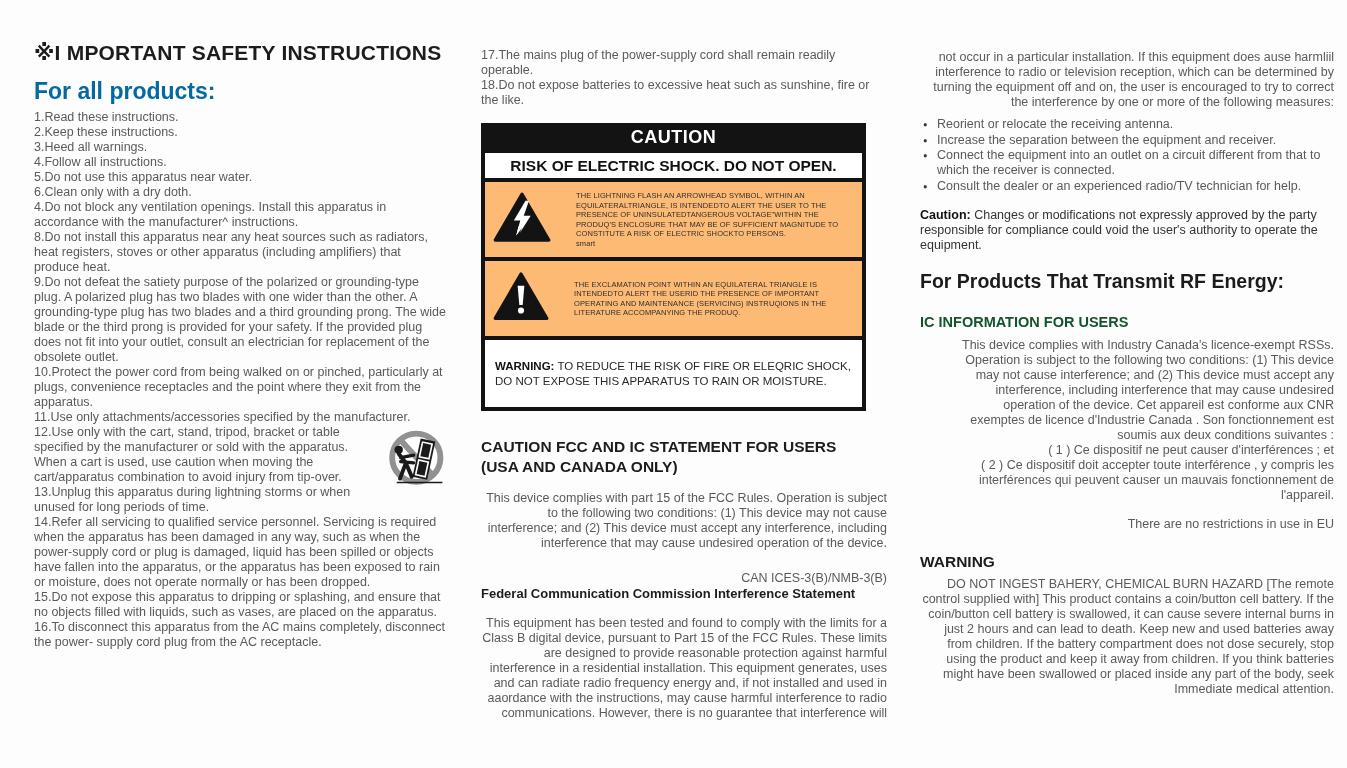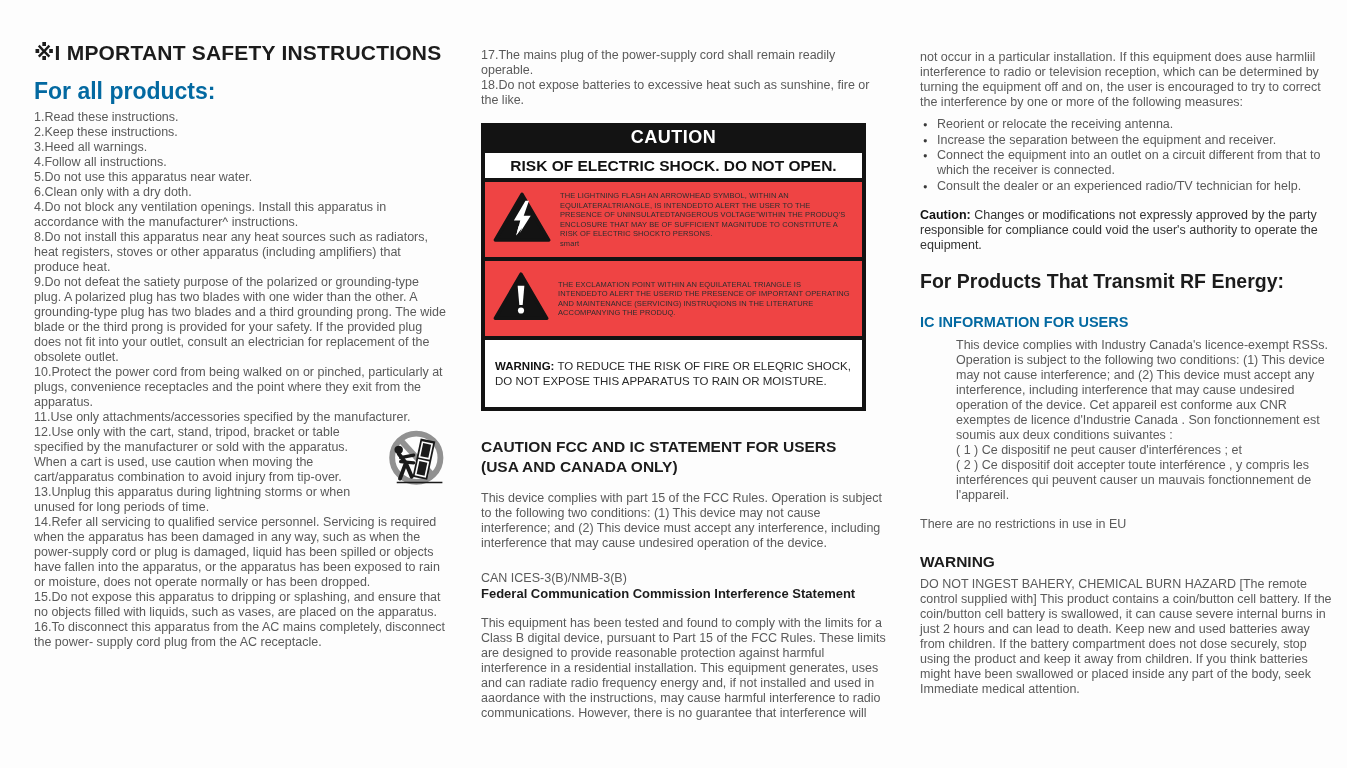--- a/index.html
+++ b/index.html
@@ -10,47 +10,47 @@
     color:#5a5a5a;
   }
   .col { position:absolute; font-size:12.5px; line-height:15px; color:#5a5a5a; }
   #col1 { left:34px;  top:45px; width:414px; }
   #col2 { left:481px; top:48px; width:406px; }
   #col3 { left:920px; top:50px; width:414px; }
 
   .main-title { font-size:21px; font-weight:bold; color:#1c1c1c; letter-spacing:0.2px; margin-bottom:24px; }
   .section-title { font-size:23px; font-weight:bold; color:#0369a1; margin-bottom:11px; }
   .instr { margin:0; }
-  .para { margin:0; }
+  .para { margin:0;text-align:right; }
   .mt8 { margin-top:8px; } .mt14 { margin-top:14px; } .mt20 { margin-top:20px; }
 
   .cart-float { float:right; width:66px; height:60px; margin:4px 0 2px 10px; }
 
   
   .caution-box { margin-top:15px; width:385px; background:#131313; padding:4px; display:flex; flex-direction:column; gap:4px; }
   .cb-title { color:#ffffff; font-weight:bold; font-size:18px; text-align:center; padding:3px 0 4px 0; letter-spacing:0.5px; }
   .cb-sub { background:#ffffff; color:#121212; font-weight:bold; font-size:15.5px; text-align:center; padding:5px 0; }
-  .cb-row { background:#ef4444; display:flex; align-items:center; padding:9px 10px 9px 8px; gap:9px; }
+  .cb-row { background:#fdba74; display:flex; align-items:center; padding:9px 10px 9px 8px; gap:25px; }
   .cb-row svg { flex:0 0 auto; }
   .cb-text { font-size:7.5px; line-height:9.5px; color:#2e2e2e; letter-spacing:0.1px; }
   .cb-note { display:block; }
   .cb-warning { background:#ffffff; padding:19px 10px; font-size:11.5px; line-height:14.5px; color:#2a2a2a; }
   .cb-warning b { color:#111; }
 
   .fcc-heading { font-size:15.5px; line-height:20px; font-weight:bold; color:#1c1c1c; white-space:pre-line; margin-top:26px; }
   .fcc-sub-heading { font-size:13px; line-height:16px; font-weight:bold; color:#1c1c1c; }
 
   .bullets { margin:7px 0 0 0; }
   .bullet { position:relative; padding-left:17px; margin-bottom:0.5px; }
   .bullet::before { content:"●"; position:absolute; left:3px; top:0px; font-size:7.5px; color:#3a3a3a; }
 
   .caution-para { margin-top:14px; color:#333333; }
   .caution-para b { color:#111111; }
   .rf-heading { font-size:19.5px; font-weight:bold; color:#1c1c1c; margin-top:21px; }
-  .ic-heading { font-size:14.5px; font-weight:bold; color:#0369a1; margin-top:26px; }
+  .ic-heading { font-size:14.5px; font-weight:bold; color:#14532d; margin-top:26px; }
   .pre-line { white-space:pre-line;margin-left:36px; }
   .warning-heading { font-size:15.5px; font-weight:bold; color:#1c1c1c; margin-top:22px; }
 </style>
 </head>
 <body>
 
 <div id="page">
 
   <div id="col1" class="col">
     <div class="main-title">※I MPORTANT SAFETY INSTRUCTIONS</div>

